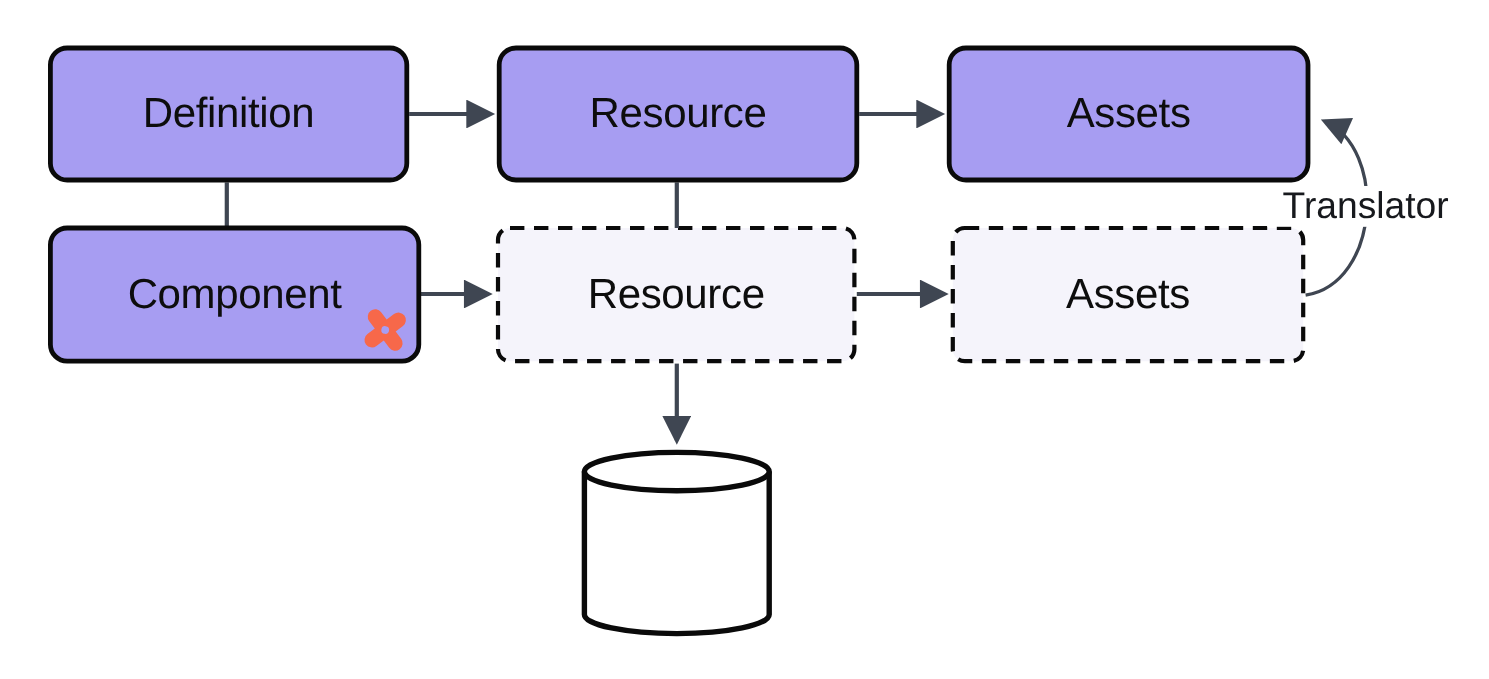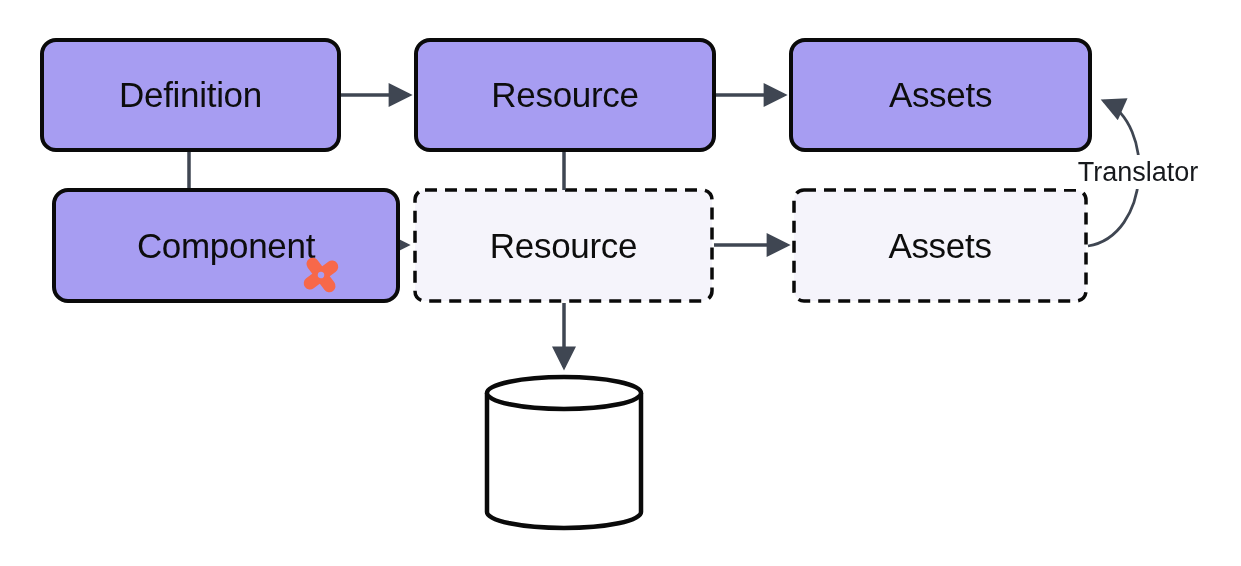--- a/index.html
+++ b/index.html
@@ -37,33 +37,33 @@
     background: #a79df2;
     border: 4px solid #0a0a0a;
     border-radius: 16px;
   }
   .node.dashed {
     background: transparent; 
   }
   .node-definition   { left: 40px;  top: 38px;  width: 301px; height: 114px; }
   .node-resource-top { left: 414px; top: 38px;  width: 302px; height: 114px; }
   .node-assets-top   { left: 789px; top: 38px;  width: 303px; height: 114px; }
-  .node-component    { left: 40px;  top: 188px; width: 348px; height: 115px; margin-left: 12px; }
+  .node-component    { left: 40px;  top: 188px; width: 311px; height: 115px; }
   .node-resource-gen { left: 413px; top: 188px; width: 301px; height: 115px; }
   .node-assets-gen   { left: 792px; top: 188px; width: 296px; height: 115px; }
 
   .edge-label {
     position: absolute;
     left: 1056px;
     top: 155px;
     width: 164px;
     height: 34px;
     line-height: 34px;
     text-align: center;
-    font-size: 27px;
+    font-size: 31px;
     color: #17191d;
     background: #ffffff;
     z-index: 3;
   }
   .brand-icon {
     position: absolute;
     left: 300px;
     top: 254px;
     width: 42px;
     height: 42px;

